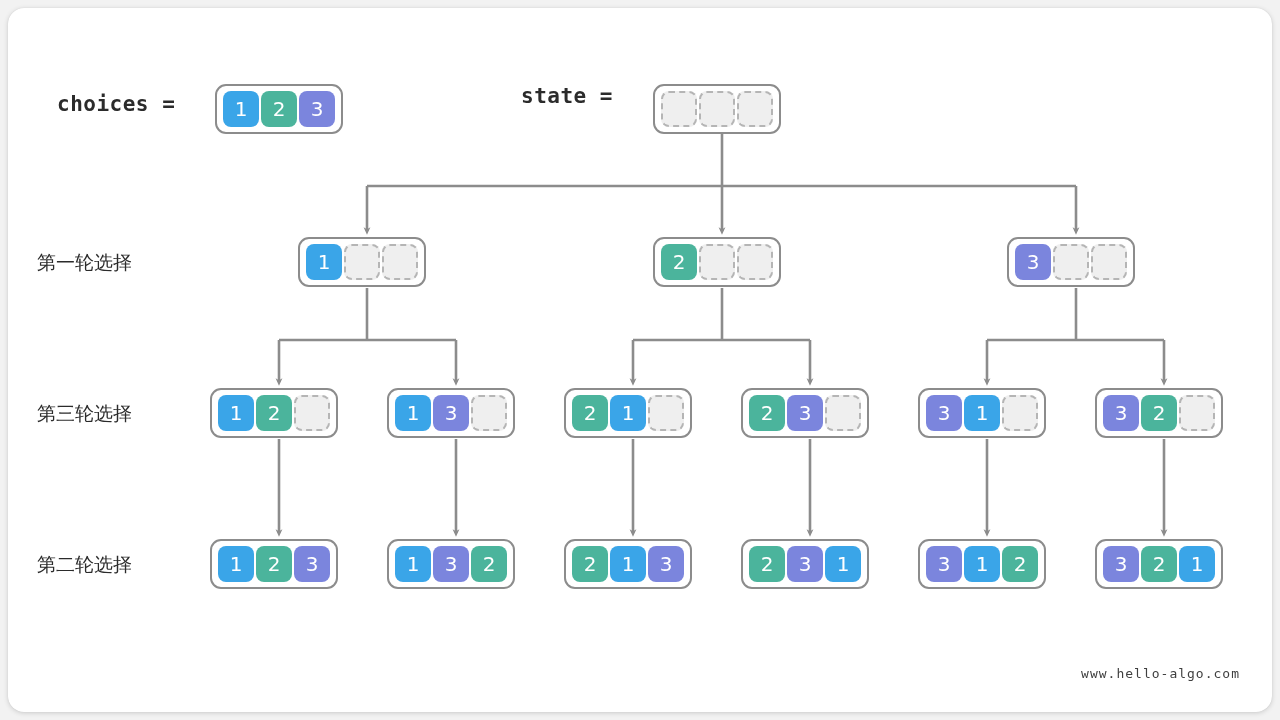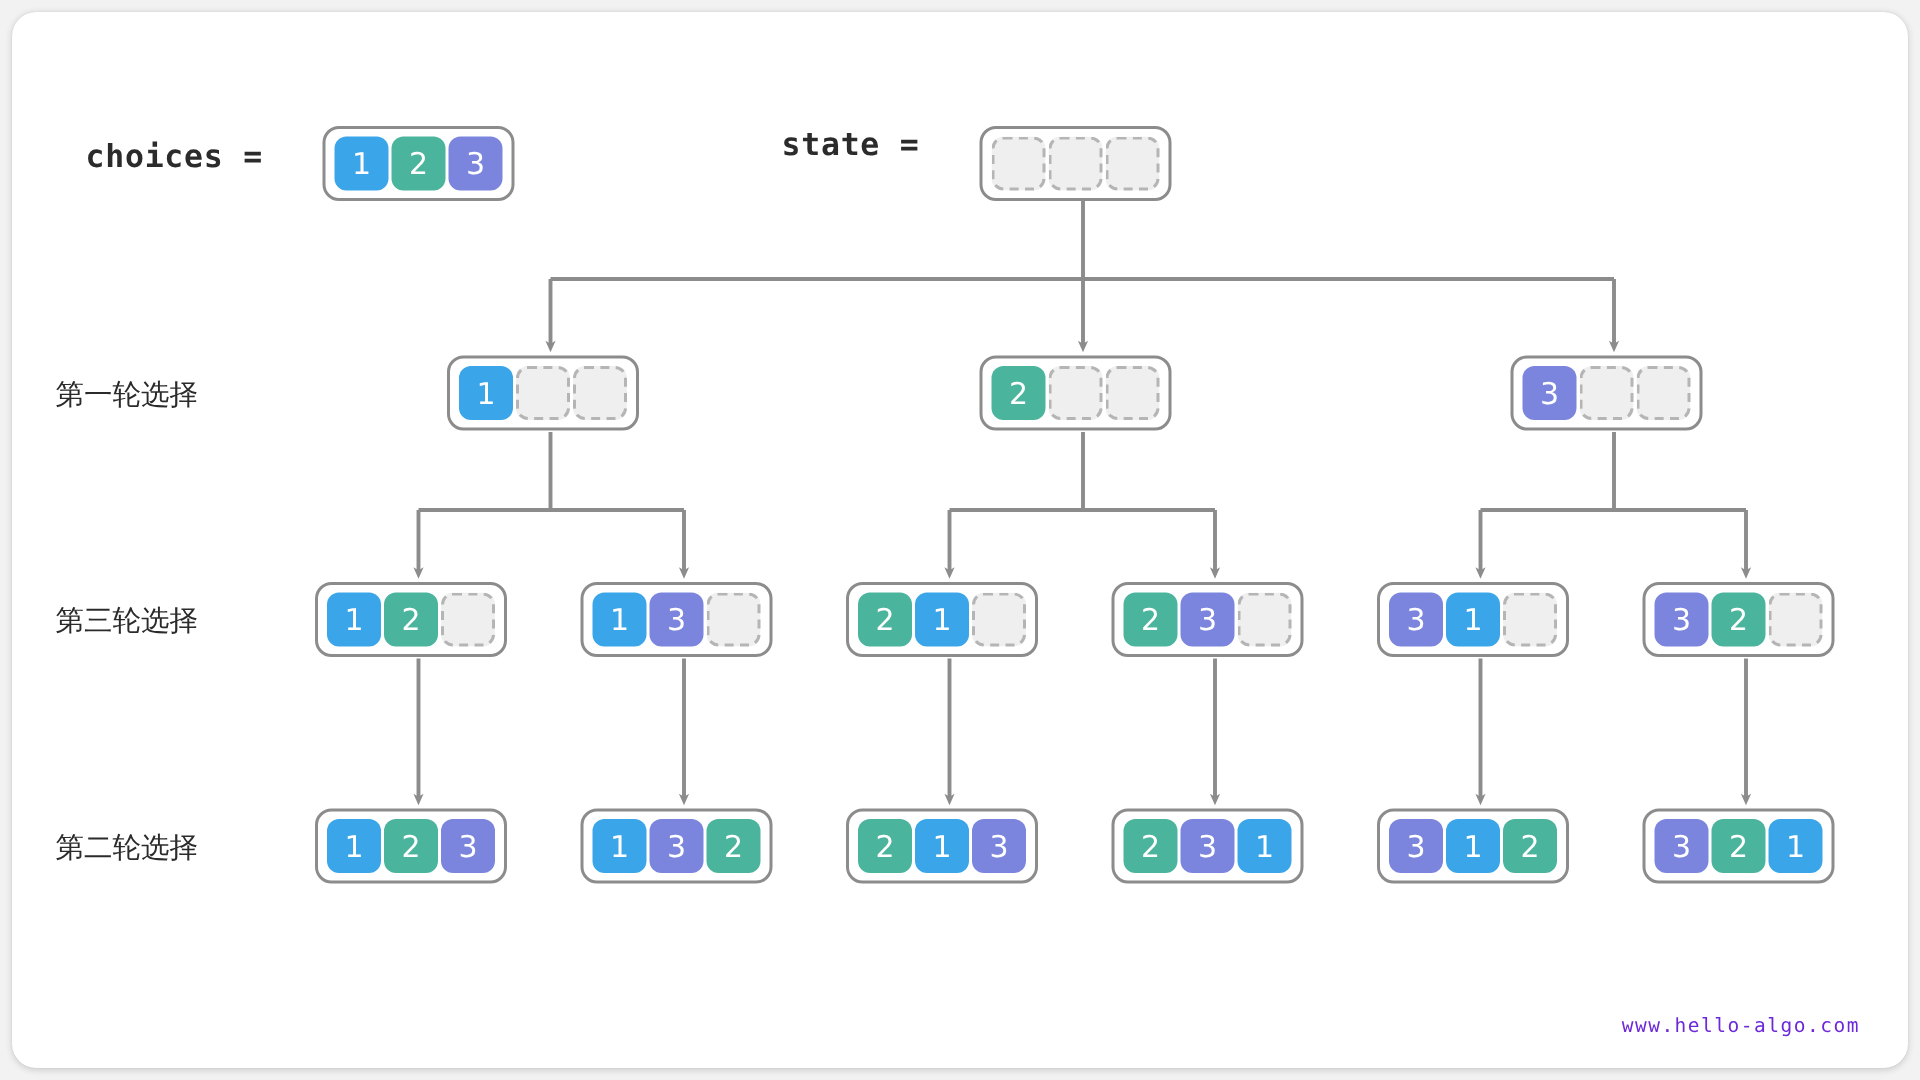--- a/index.html
+++ b/index.html
@@ -83,24 +83,24 @@
     border: 2px dashed #b5b5b5;
     color: transparent;
   }
   .cell.c1 { background: #3aa5e8; }
   .cell.c2 { background: #4bb49c; }
   .cell.c3 { background: #7b85dd; }
 
   .watermark {
     position: absolute;
     right: 40px;
-    bottom: 28px;
+    bottom: 39px;
     font-family: "DejaVu Sans Mono", "Liberation Mono", monospace;
     font-size: 13px;
-    color: #6d28d9;
+    color: #404040;
     letter-spacing: 1px;
     white-space: nowrap;
   }
 </style>
 </head>
 <body>
 
 <div id="stage">
   <div id="card"></div>
 

